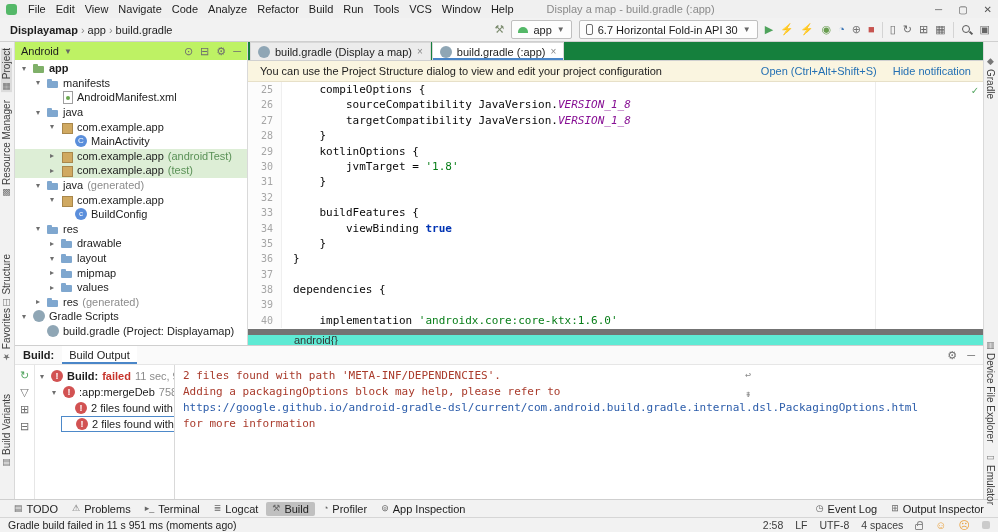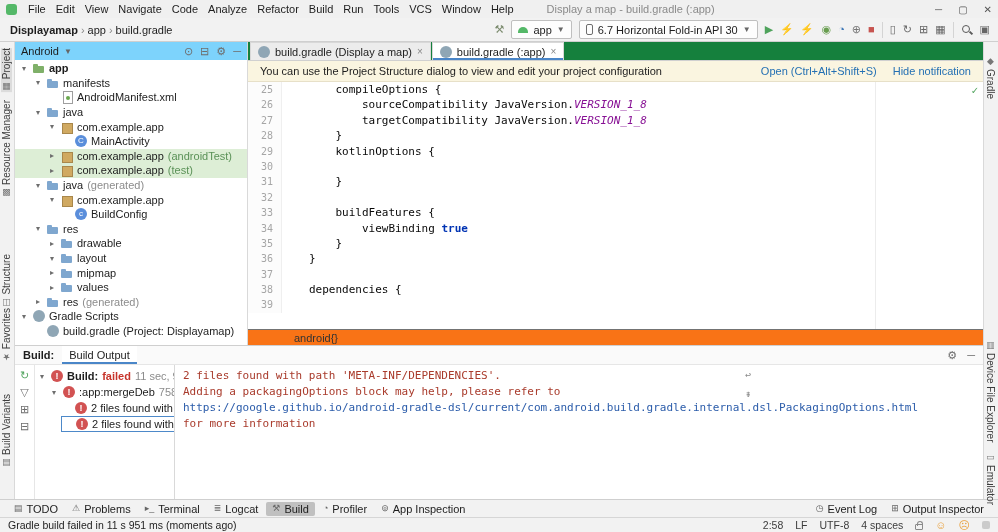--- a/index.html
+++ b/index.html
@@ -39,21 +39,21 @@
   .strip.left .vlabel { writing-mode: vertical-rl; transform: rotate(180deg); }
   .strip.right .vlabel { writing-mode: vertical-rl; }
   .vlabel .vicon { font-size: 9px; color: #777; }
   .vlabel.active { background: #dcdcdc; }
 
   .center-col { flex: 1; display: flex; flex-direction: column; min-width: 0; }
   .top-section { height: 303px; display: flex; min-height: 0; }
 
   
   .project-panel { width: 233px; flex: 0 0 233px; background: #fff; border-right: 1px solid #d9d9d9; display: flex; flex-direction: column; overflow: hidden; }
-  .panel-header { height: 18px; flex: 0 0 18px; display: flex; align-items: center; gap: 5px; padding: 0 6px; background: #7dd3fc; }
+  .panel-header { height: 18px; flex: 0 0 18px; display: flex; align-items: center; gap: 5px; padding: 0 6px; background: #bef264; }
   .panel-header .hd-icons { margin-left: auto; display: flex; gap: 7px; color: #6e6e6e; }
   .tree { flex: 1; overflow: hidden; padding-top: 1px; }
   .tree-row { height: 14.6px; display: flex; align-items: center; gap: 4px; white-space: nowrap; cursor: default; }
   .tree-row.row-green { background: #ddeed6; }
   .chev { width: 10px; flex: 0 0 10px; color: #6e6e6e; font-size: 8px; text-align: center; }
   .t-label.bold { font-weight: bold; }
   .t-suffix.green { color: #5a9157; }
   .t-suffix.gray { color: #8c8c8c; }
   .ticon { width: 12px; height: 12px; flex: 0 0 12px; position: relative; display: inline-block; font-style: normal; }
   .ticon.folder::before, .ticon.android-module::before { content:''; position:absolute; left:0; top:4px; width:11px; height:7px; background:#7fa7cf; border-radius:1px; }
@@ -72,30 +72,30 @@
   
   .editor-col { flex: 1; display: flex; flex-direction: column; min-width: 0; background: #fff; }
   .tabs-row { height: 19px; flex: 0 0 19px; background: #15803d; border-bottom: 1px solid #d0d0d0; display: flex; align-items: flex-end; padding-left: 2px; gap: 1px; }
   .ed-tab { display: flex; align-items: center; gap: 5px; height: 18px; padding: 0 7px; background: #ececec; border: 1px solid #d8d8d8; border-bottom: none; font-size: 11px; cursor: default; }
   .ed-tab.active { background: #fff; box-shadow: inset 0 -2px 0 #4a86c8; }
   .tab-close { color: #888; font-size: 10px; }
   .notif-bar { height: 21px; flex: 0 0 21px; background: #faf5e0; border-bottom: 1px solid #e7e0c8; display: flex; align-items: center; padding: 0 12px; gap: 14px; }
   .notif-links { margin-left: auto; display: flex; gap: 16px; }
   .link-blue { color: #2470b3; cursor: pointer; }
   .code-area { flex: 1; position: relative; overflow: hidden; font-family: "DejaVu Sans Mono", monospace; font-size: 11px; }
-  .code-line { height: 15.4px; line-height: 15.4px; display: flex; white-space: pre; gap: 16px; }
+  .code-line { height: 15.4px; line-height: 15.4px; display: flex; white-space: pre; }
   .gut { width: 34px; flex: 0 0 34px; text-align: right; padding-right: 8px; color: #a6a6a6; font-size: 10px; background: #fcfcfc; border-right: 1px solid #efefef; }
   .code-text { padding-left: 11px; }
   .c-p { color: #080808; }
   .c-s { color: #067d17; }
   .c-k { color: #0033b3; font-weight: bold; }
   .c-f { color: #871094; font-style: italic; }
   .margin-line { position: absolute; left: 627px; top: 0; bottom: 0; width: 1px; background: #ececec; }
   .ok-check { position: absolute; right: 5px; top: 2px; color: #4fa35c; font-size: 11px; }
-  .crumb-bar { height: 16px; flex: 0 0 16px; border-top: 1px solid #737373; display: flex; align-items: center; padding-left: 46px; color: #333; background: #f97316; }
+  .crumb-bar { height: 16px; flex: 0 0 16px; border-top: 6px solid #737373; display: flex; align-items: center; padding-left: 46px; color: #333; background: #5eead4; }
 
   
   .build-panel { height: 154px; flex: 0 0 154px; display: flex; flex-direction: column; border-top: 1px solid #cfcfcf; background: #fff; }
   .build-header { height: 19px; flex: 0 0 19px; display: flex; align-items: center; gap: 8px; padding: 0 8px; background: #fafafa; border-bottom: 1px solid #e6e6e6; }
   .build-label { font-weight: bold; }
   .build-tab { padding: 0 7px; height: 18px; display: flex; align-items: center; box-shadow: inset 0 -2px 0 #4a86c8; background: #fff; }
   .bh-icons { margin-left: auto; display: flex; gap: 10px; color: #6e6e6e; }
   .build-content { flex: 1; display: flex; min-height: 0; }
   .build-strip { width: 20px; flex: 0 0 20px; border-right: 1px solid #e6e6e6; display: flex; flex-direction: column; align-items: center; gap: 6px; padding-top: 5px; color: #6e6e6e; }
   .build-tree { width: 140px; flex: 0 0 140px; border-right: 1px solid #d9d9d9; overflow: hidden; padding-top: 3px; }
@@ -355,30 +355,31 @@
               <span class="link-blue">Hide notification</span>
             </span>
           </div>
           <div class="code-area">
             <div id="code-lines">
                 <div class="code-line"><span class="gut">25</span><span class="code-text"><span class="c-p">    compileOptions {</span></span></div>
                 <div class="code-line"><span class="gut">26</span><span class="code-text"><span class="c-p">        sourceCompatibility JavaVersion.</span><span class="c-f">VERSION_1_8</span></span></div>
                 <div class="code-line"><span class="gut">27</span><span class="code-text"><span class="c-p">        targetCompatibility JavaVersion.</span><span class="c-f">VERSION_1_8</span></span></div>
                 <div class="code-line"><span class="gut">28</span><span class="code-text"><span class="c-p">    }</span></span></div>
                 <div class="code-line"><span class="gut">29</span><span class="code-text"><span class="c-p">    kotlinOptions {</span></span></div>
-                <div class="code-line"><span class="gut">30</span></div>
+                <div class="code-line"><span class="gut">30</span><span class="code-text"><span class="c-p">        jvmTarget = </span><span class="c-s">'1.8'</span></span></div>
                 <div class="code-line"><span class="gut">31</span><span class="code-text"><span class="c-p">    }</span></span></div>
                 <div class="code-line"><span class="gut">32</span><span class="code-text"></span></div>
                 <div class="code-line"><span class="gut">33</span><span class="code-text"><span class="c-p">    buildFeatures {</span></span></div>
                 <div class="code-line"><span class="gut">34</span><span class="code-text"><span class="c-p">        viewBinding </span><span class="c-k">true</span></span></div>
                 <div class="code-line"><span class="gut">35</span><span class="code-text"><span class="c-p">    }</span></span></div>
                 <div class="code-line"><span class="gut">36</span><span class="code-text"><span class="c-p">}</span></span></div>
                 <div class="code-line"><span class="gut">37</span><span class="code-text"></span></div>
                 <div class="code-line"><span class="gut">38</span><span class="code-text"><span class="c-p">dependencies {</span></span></div>
                 <div class="code-line"><span class="gut">39</span><span class="code-text"></span></div>
+                <div class="code-line"><span class="gut">40</span><span class="code-text"><span class="c-p">    implementation </span><span class="c-s">'androidx.core:core-ktx:1.6.0'</span></span></div>
               </div>
             <div class="margin-line"></div>
             <span class="ok-check">✓</span>
           </div>
           <div class="crumb-bar">android{}</div>
         </div>
       </div>
 
       <div class="build-panel">
         <div class="build-header">

